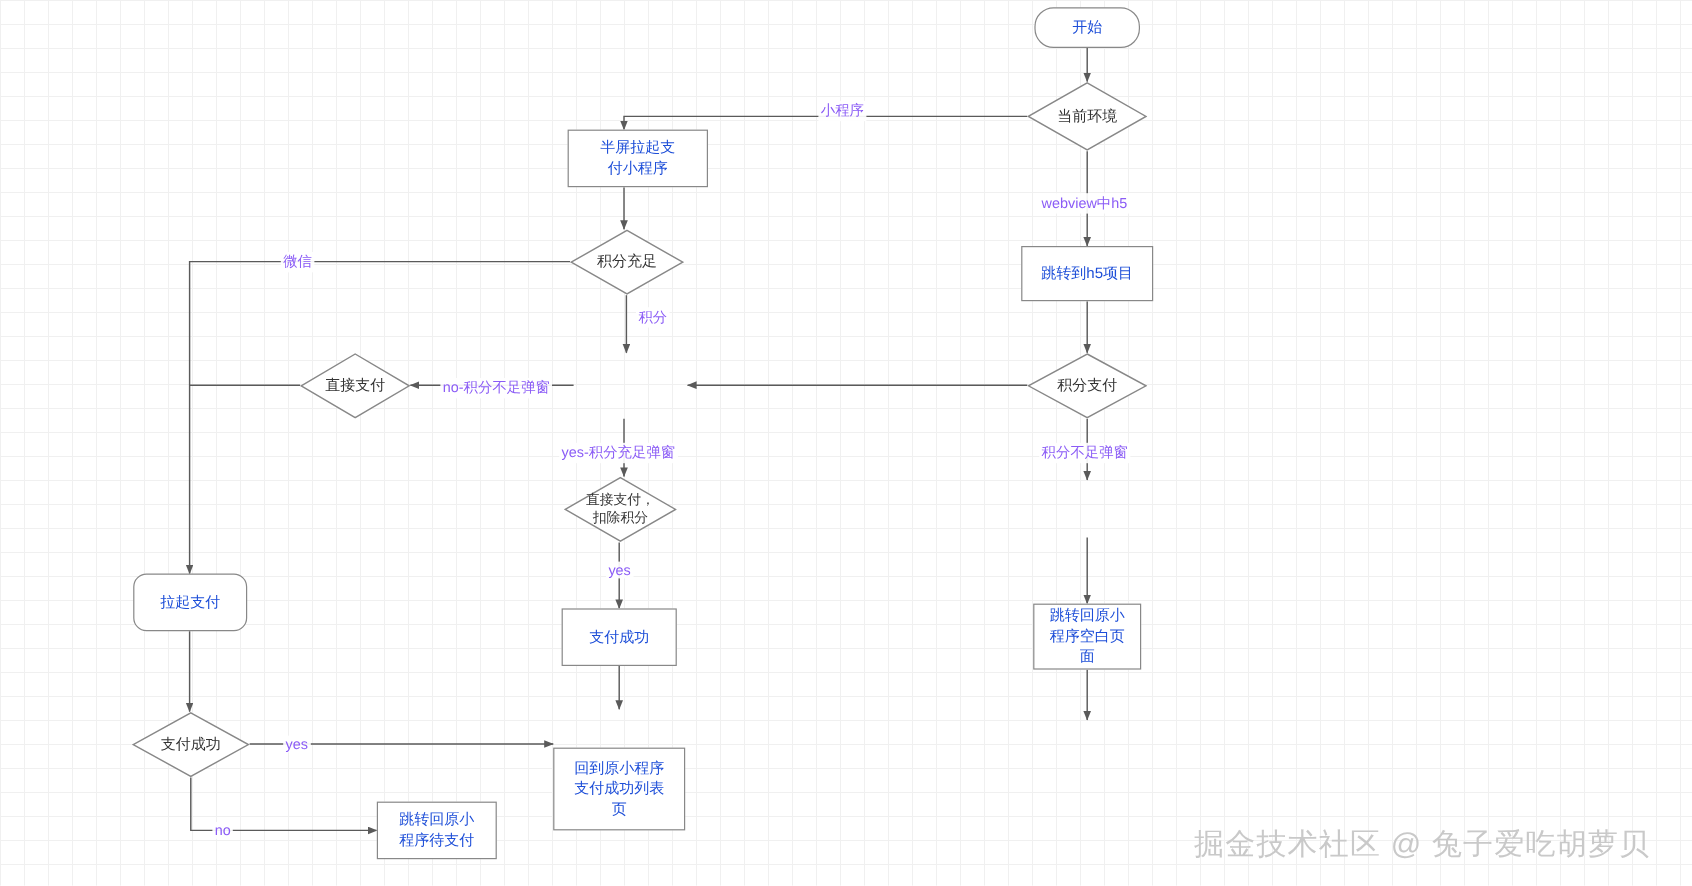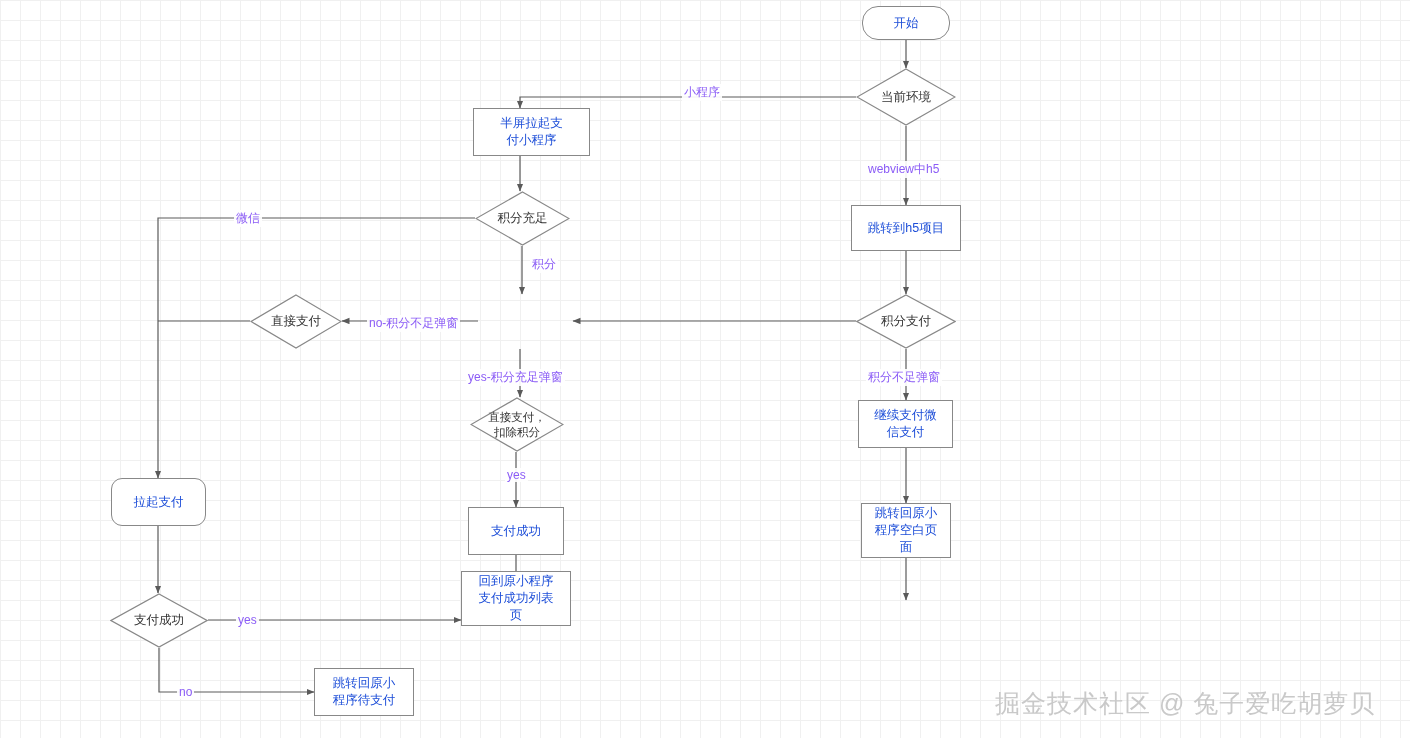--- a/index.html
+++ b/index.html
@@ -183,22 +183,20 @@
   </div>
 
 
   <div class="diamond-wrap" style="left:250px;top:294px;width:92px;height:55px;">
     <svg class="diamond-shape" viewBox="0 0 92 55" preserveAspectRatio="none">
       <polygon points="46,1 91,27.5 46,54 1,27.5" fill="#ffffff" stroke="#888888" stroke-width="1.2"></polygon>
     </svg>
     <div class="diamond-label">直接支付</div>
   </div>
 
-  <div class="node rect" style="left:858px;top:400px;width:95px;height:48px;">继续支付微
-信支付</div>
 
   <div class="diamond-wrap" style="left:470px;top:397px;width:94px;height:55px;">
     <svg class="diamond-shape" viewBox="0 0 94 55" preserveAspectRatio="none">
       <polygon points="47,1 93,27.5 47,54 1,27.5" fill="#ffffff" stroke="#888888" stroke-width="1.2"></polygon>
     </svg>
     <div class="diamond-label" style="font-size:11.5px;">直接支付，
 扣除积分</div>
   </div>
 
   <div class="node rect" style="left:111px;top:478px;width:95px;height:48px;border-radius:11px;">拉起支付</div>
@@ -210,21 +208,21 @@
   <div class="node rect" style="left:468px;top:507px;width:96px;height:48px;">支付成功</div>
 
 
   <div class="diamond-wrap" style="left:110px;top:593px;width:98px;height:55px;">
     <svg class="diamond-shape" viewBox="0 0 98 55" preserveAspectRatio="none">
       <polygon points="49,1 97,27.5 49,54 1,27.5" fill="#ffffff" stroke="#888888" stroke-width="1.2"></polygon>
     </svg>
     <div class="diamond-label">支付成功</div>
   </div>
 
-  <div class="node rect" style="left:461px;top:571px;width:110px;height:55px;">回到原小程序
+  <div class="node rect" style="left:461px;top:623px;width:110px;height:69px;">回到原小程序
 支付成功列表
 页</div>
 
   <div class="node rect" style="left:314px;top:668px;width:100px;height:48px;">跳转回原小
 程序待支付</div>
 
   <div class="edge-label" style="left:682px;top:84px;">小程序</div>
   <div class="edge-label" style="left:866px;top:161px;">webview中h5</div>
   <div class="edge-label" style="left:234px;top:210px;">微信</div>
   <div class="edge-label" style="left:530px;top:256px;">积分</div>

